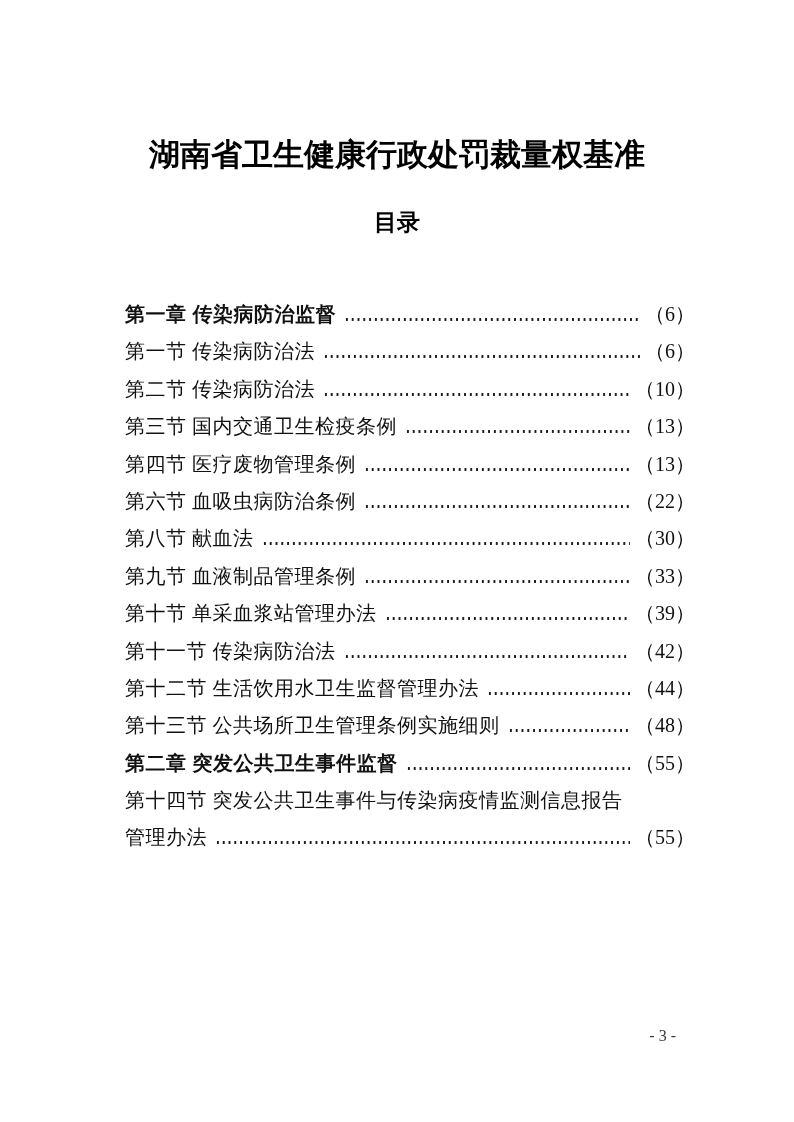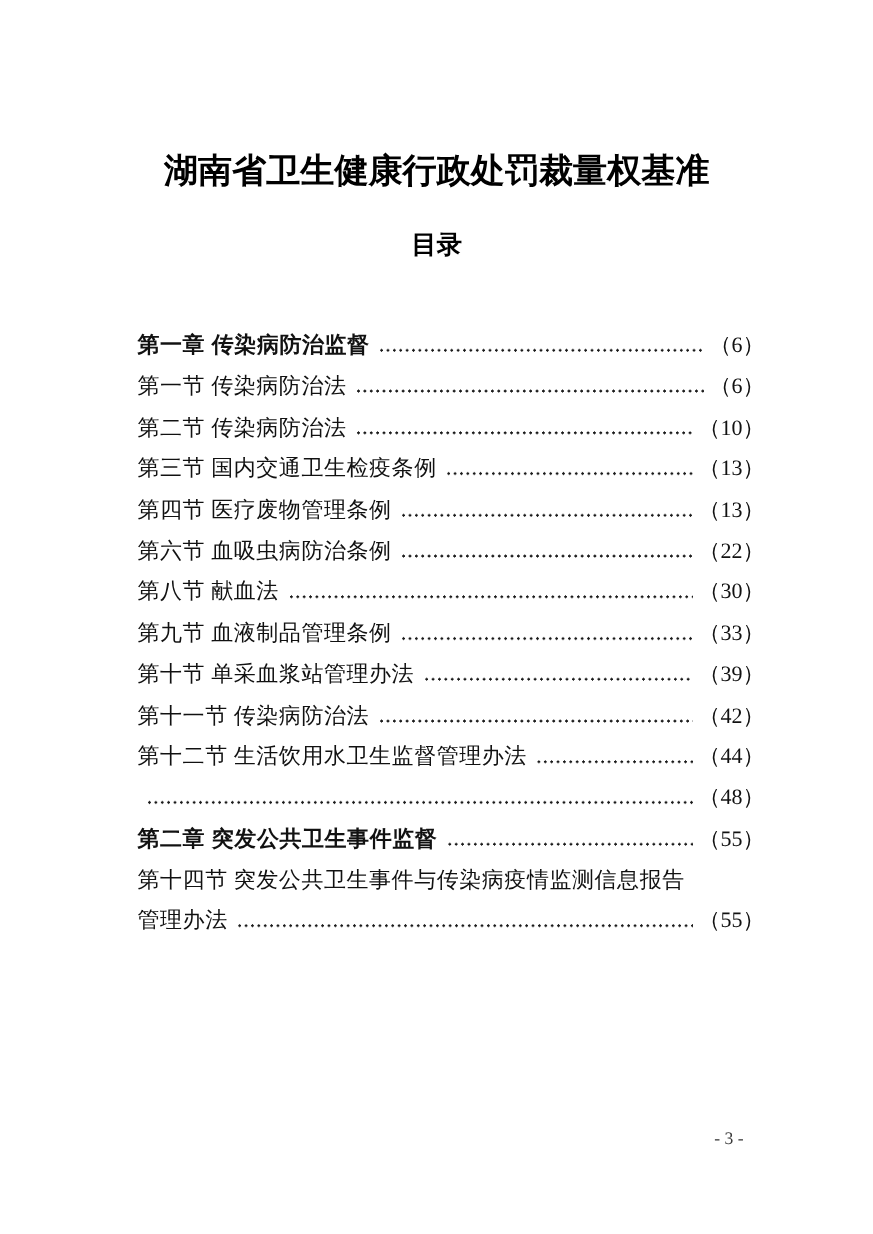--- a/index.html
+++ b/index.html
@@ -145,20 +145,21 @@
       <span class="toc-label">第十一节 传染病防治法</span>
       <span class="toc-leader"></span>
       <span class="toc-page">（42）</span>
     </div>
       <div class="toc-row section">
       <span class="toc-label">第十二节 生活饮用水卫生监督管理办法</span>
       <span class="toc-leader"></span>
       <span class="toc-page">（44）</span>
     </div>
       <div class="toc-row section">
+      <span class="toc-label">第十三节 公共场所卫生管理条例实施细则</span>
       <span class="toc-leader"></span>
       <span class="toc-page">（48）</span>
     </div>
       <div class="toc-row chapter">
       <span class="toc-label">第二章 突发公共卫生事件监督</span>
       <span class="toc-leader"></span>
       <span class="toc-page">（55）</span>
     </div>
       <div class="toc-row section no-page">
       <span class="toc-label">第十四节 突发公共卫生事件与传染病疫情监测信息报告</span>

